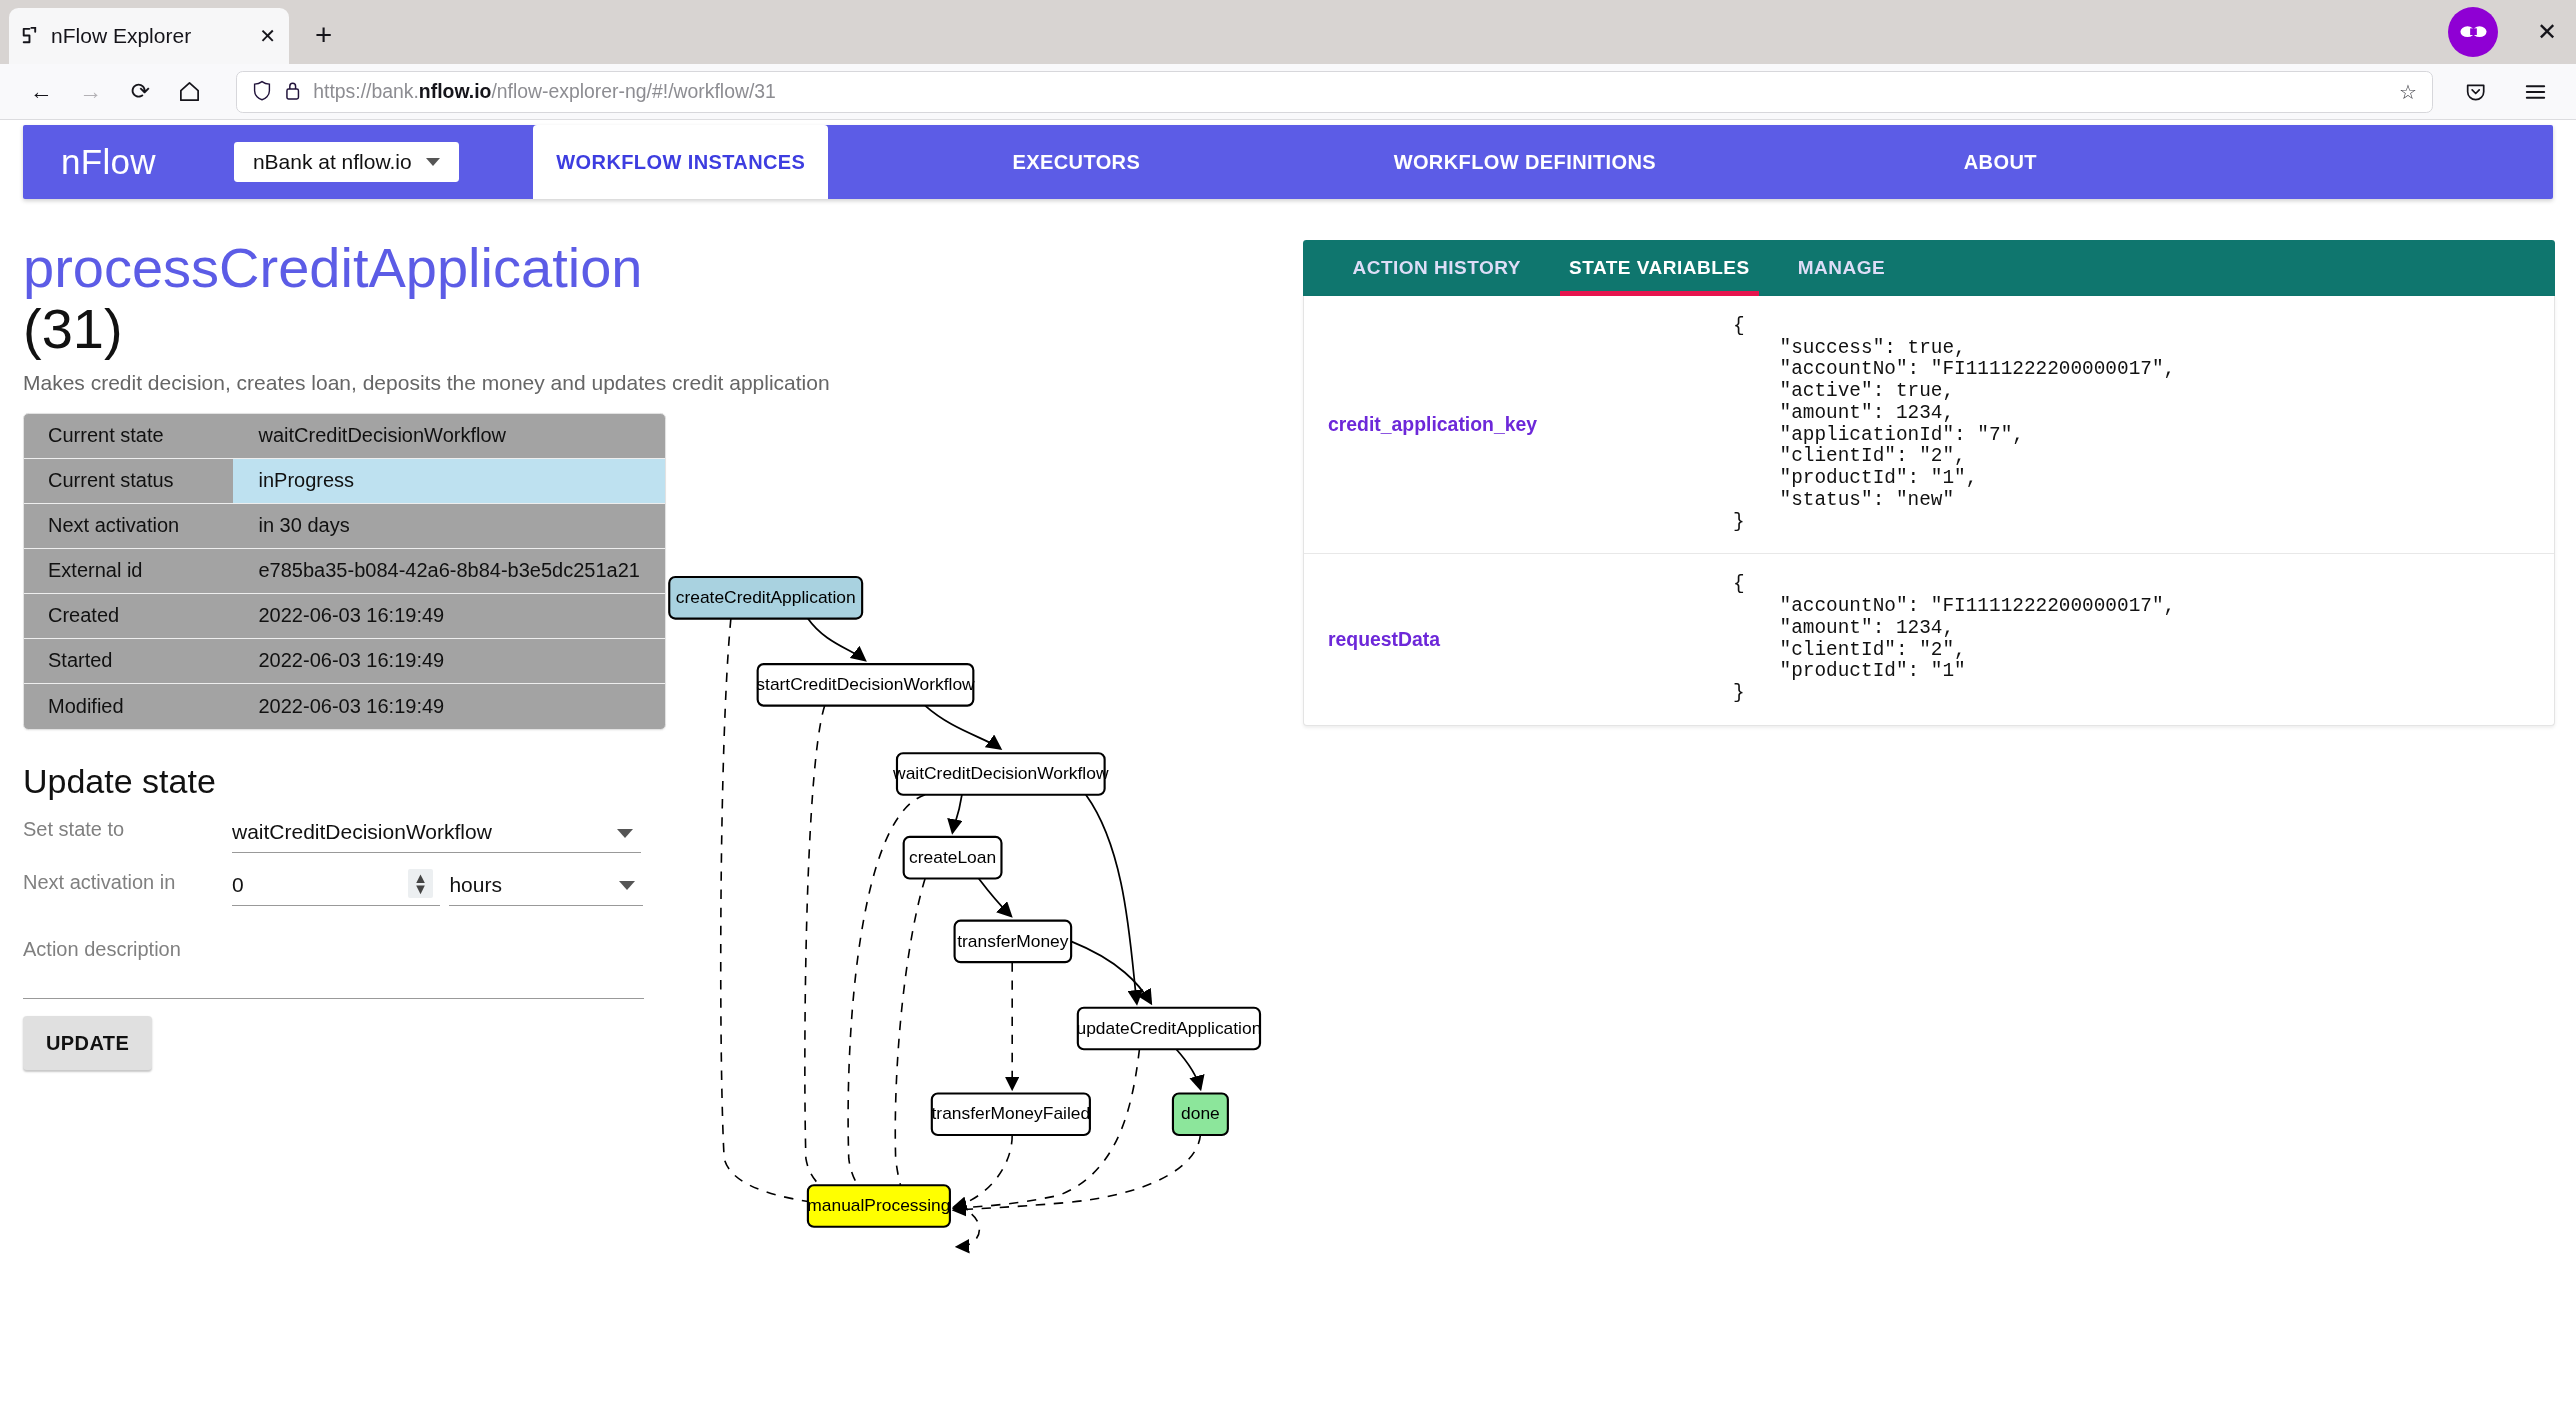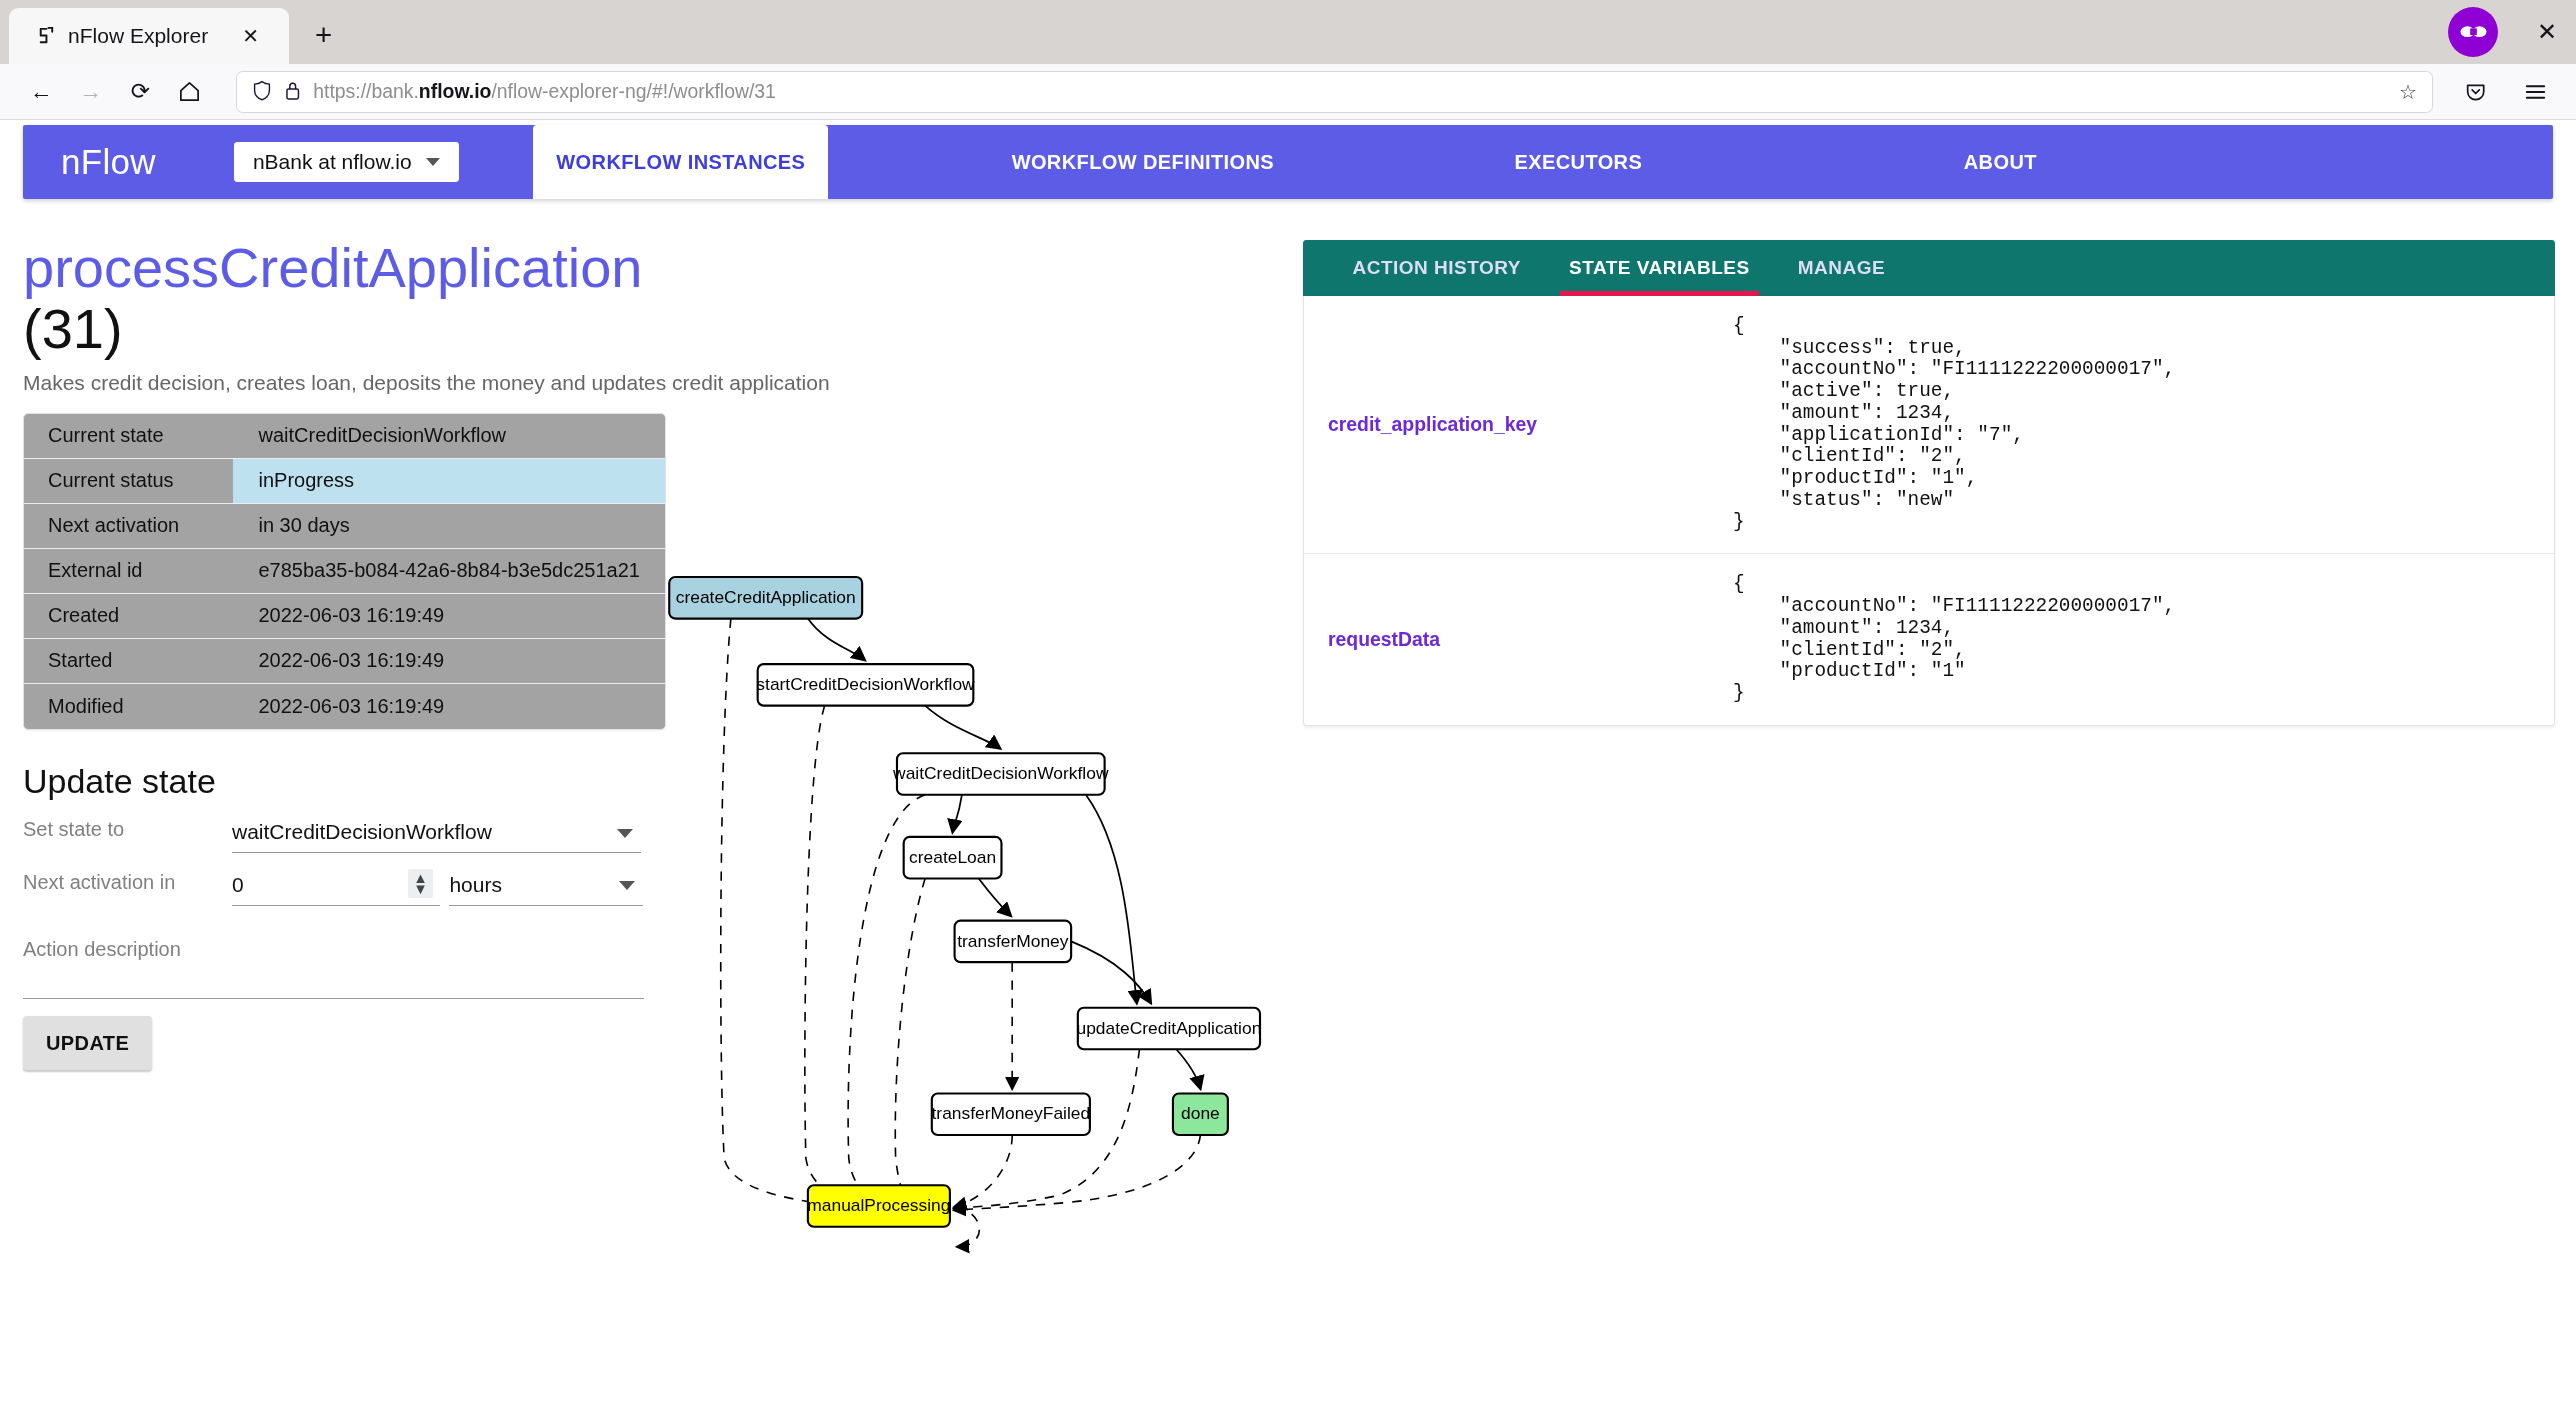--- a/index.html
+++ b/index.html
@@ -12,21 +12,21 @@
 
   
   #browser { width: 2576px; height: 1407px; display: flex; flex-direction: column; }
 
   .tabstrip {
     height: 64px; background: #d8d4d2; display: flex; align-items: flex-end;
     padding-left: 9.4px; position: relative; flex: none;
   }
   .tab {
     width: 280px; height: 56px; background: #f7f7f8; border-radius: 9.4px 9.4px 0 0;
-    display: flex; align-items: center; padding: 0 24px; gap: 10.7px; position: relative;
+    display: flex; align-items: center; padding: 0 7px; gap: 10.7px; position: relative;
   }
   .tab-favicon { width: 24px; height: 24px; flex: none; display: flex; align-items: center; justify-content: center; }
   .tab-title { font-size: 21px; color: #15141a; white-space: nowrap; overflow: hidden; text-overflow: ellipsis; flex: 1; }
   .tab-close { width: 29.5px; height: 29.5px; display: flex; align-items: center; justify-content: center;
                font-size: 20px; color: #15141a; flex: none; }
   .newtab { width: 47px; height: 47px; margin-left: 10.7px; margin-bottom: 5.4px;
             display: flex; align-items: center; justify-content: center; font-size: 29.5px; color: #15141a; font-weight: 300; }
   .winctrls { position: absolute; right: 0px; top: 0px; height: 64px; display: flex; align-items: center; gap: 0px; }
   .mask-badge { width: 50px; height: 50px; border-radius: 50%; background: #8f00d4;
                 display: flex; align-items: center; justify-content: center; margin-right: 20px; }
@@ -217,22 +217,22 @@
   <div id="app">
 
     <div class="appbar">
       <span class="brand">nFlow</span>
       <div class="env-select">
         <span class="env-label">nBank at nflow.io</span>
         <span class="caret-sm"></span>
       </div>
       <div class="navlinks">
         <div class="navlink active" style="width:295px;margin-left:74px;">WORKFLOW INSTANCES</div>
+        <div class="navlink" style="width:268px;margin-left:114px;">EXECUTORS</div>
         <div class="navlink" style="width:375px;margin-left:127px;">WORKFLOW DEFINITIONS</div>
-        <div class="navlink" style="width:268px;margin-left:114px;">EXECUTORS</div>
         <div class="navlink" style="width:174px;margin-left:201px;">ABOUT</div>
       </div>
     </div>
 
     <div class="content">
 
       <div class="leftcol">
         <div class="page-title">
           <span class="wfname">processCreditApplication</span>
           <span>(31)</span>

